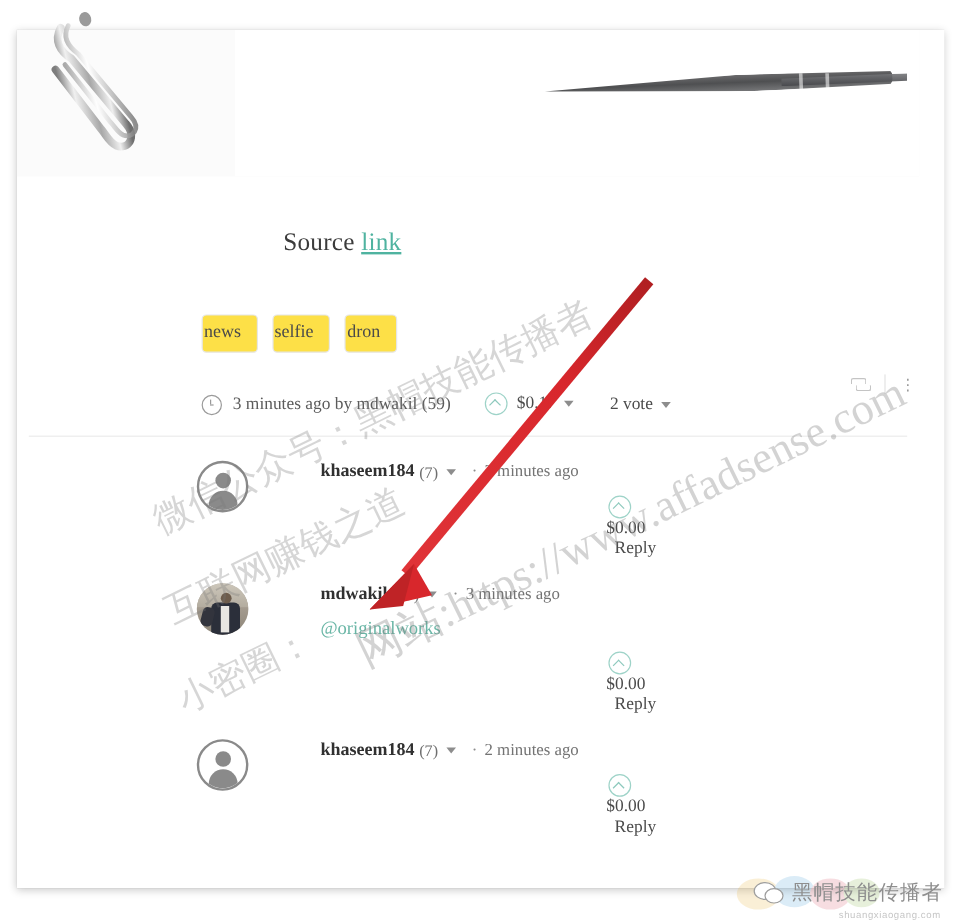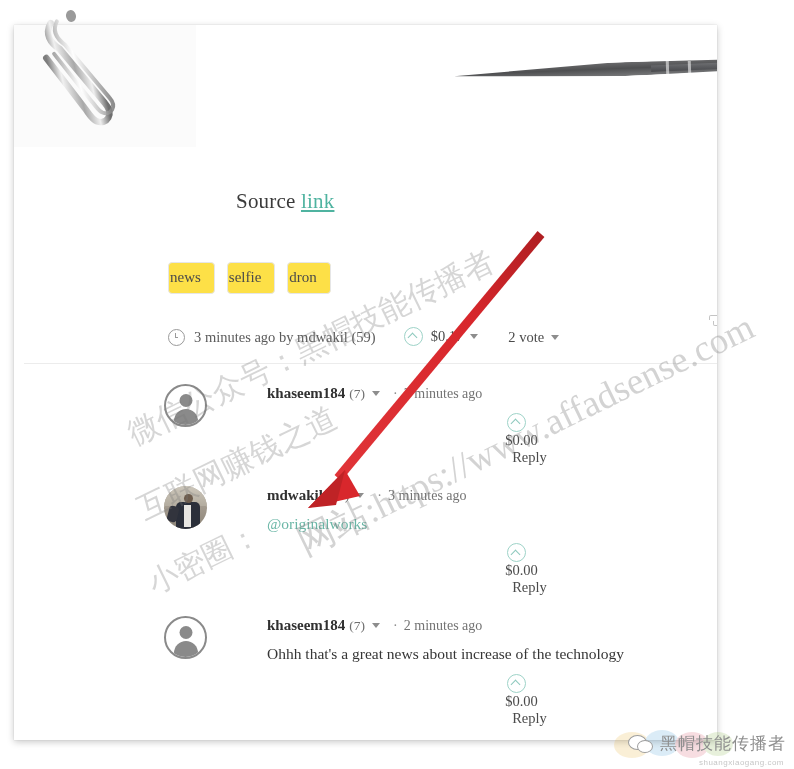--- a/index.html
+++ b/index.html
@@ -13,21 +13,21 @@
     font-family: "Liberation Sans", sans-serif;
     overflow: hidden;
     position: relative;
   }
 
   
   #paper-card {
     position: absolute;
     left: 14px;
     top: 25px;
-    width: 703px;
+    width: 773px;
     height: 715px;
     background: #ffffff;
     box-shadow: 0 2px 7px rgba(0,0,0,0.22), 0 0 1px rgba(0,0,0,0.18);
     overflow: hidden;
   }
 
   
   #post-hero-image {
     position: absolute;
     left: 0;
@@ -593,21 +593,20 @@
       <li class="comment-item">
         <span class="comment-avatar avatar-default"></span>
         <div class="comment-main">
           <div class="comment-header">
             <span class="comment-author">khaseem184</span>
             <span class="comment-rep">(7)</span>
             <span class="caret-down"></span>
             <span class="comment-sep">·</span>
             <span class="comment-time">2 minutes ago</span>
           </div>
-          <div class="comment-body">Ohhh that's a great news about increase of the technology</div>
           <div class="comment-footer">
             <span class="upvote-circle"></span>
             <span class="comment-payout">$0.00</span>
             <span class="comment-reply">Reply</span>
           </div>
         </div>
       </li>
 
     </ul>
   </div>

